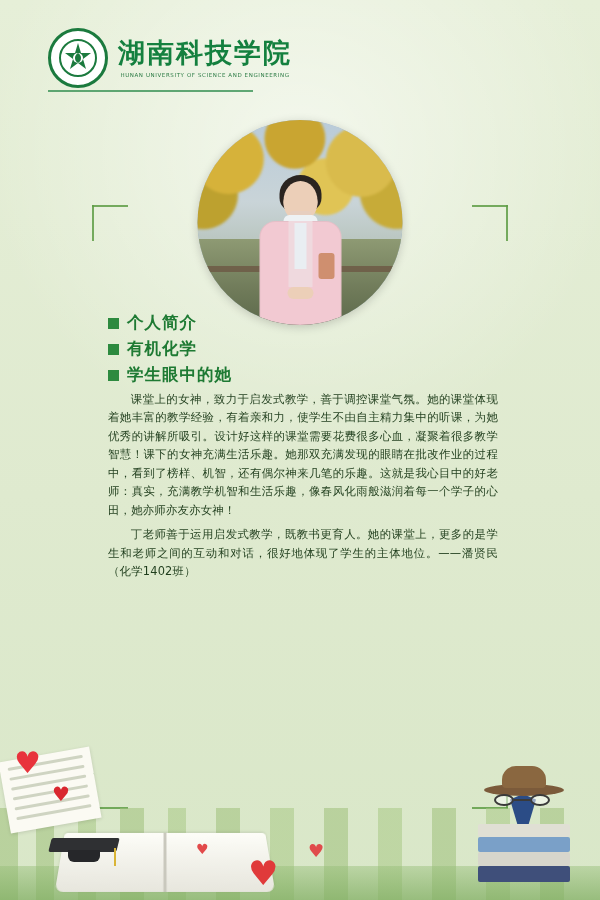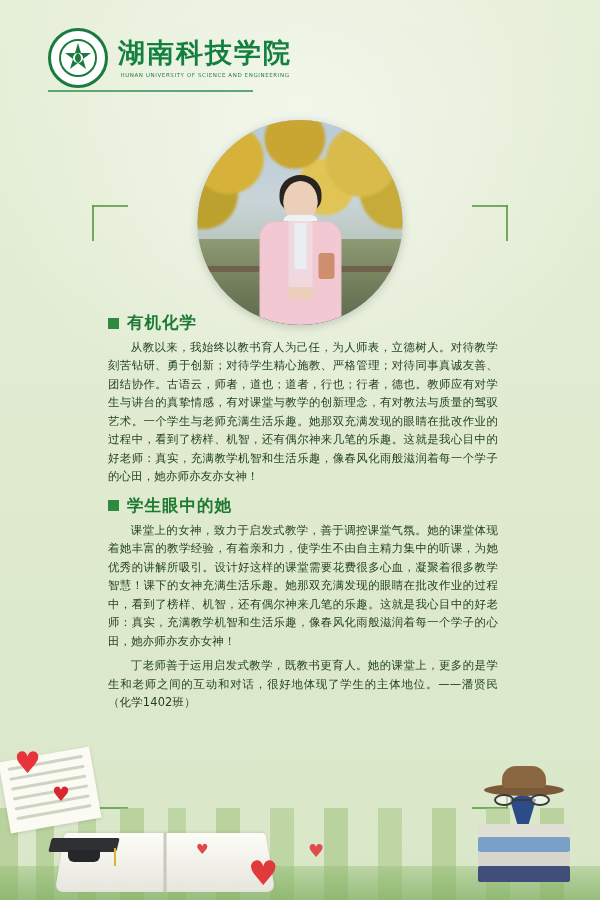--- a/index.html
+++ b/index.html
@@ -296,26 +296,29 @@
     <span class="ln cn-tr-h"></span>
     <span class="ln cn-tr-v"></span>
     <span class="ln cn-bl-h"></span>
     <span class="ln cn-bl-v"></span>
     <span class="ln cn-br-h"></span>
     <span class="ln cn-br-v"></span>
   </div>
 
   <div class="content">
 
+    <div class="sec-title">
+      <span class="sq"></span>
+      <span class="tx">个人简介</span>
+    </div>
 
     <div class="sec-title">
       <span class="sq"></span>
       <span class="tx">有机化学</span>
     </div>
-    <p class="para">从教以来，我始终以教书育人为己任，为人师表，立德树人。对待教学刻苦钻研、勇于创新；对待学生精心施教、严格管理；对待同事真诚友善、团结协作。古语云，师者，道也；道者，行也；行者，德也。教师应有对学生与讲台的真挚情感，有对课堂与教学的创新理念，有对教法与质量的驾驭艺术。一个学生与老师充满生活乐趣。她那双充满发现的眼睛在批改作业的过程中，看到了榜样、机智，还有偶尔神来几笔的乐趣。这就是我心目中的好老师：真实，充满教学机智和生活乐趣，像春风化雨般滋润着每一个学子的心田，她亦师亦友亦女神！</p>
 
     <div class="sec-title">
       <span class="sq"></span>
       <span class="tx">学生眼中的她</span>
     </div>
     <p class="para tight">课堂上的女神，致力于启发式教学，善于调控课堂气氛。她的课堂体现着她丰富的教学经验，有着亲和力，使学生不由自主精力集中的听课，为她优秀的讲解所吸引。设计好这样的课堂需要花费很多心血，凝聚着很多教学智慧！课下的女神充满生活乐趣。她那双充满发现的眼睛在批改作业的过程中，看到了榜样、机智，还有偶尔神来几笔的乐趣。这就是我心目中的好老师：真实，充满教学机智和生活乐趣，像春风化雨般滋润着每一个学子的心田，她亦师亦友亦女神！</p>
     <p class="para">丁老师善于运用启发式教学，既教书更育人。她的课堂上，更多的是学生和老师之间的互动和对话，很好地体现了学生的主体地位。——潘贤民（化学1402班）</p>
   </div>
 
   <div class="bottom">

